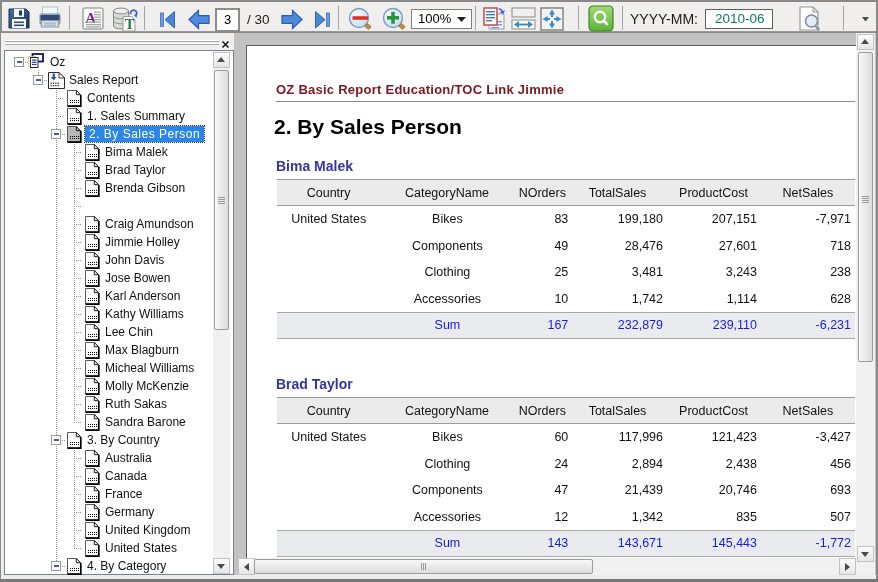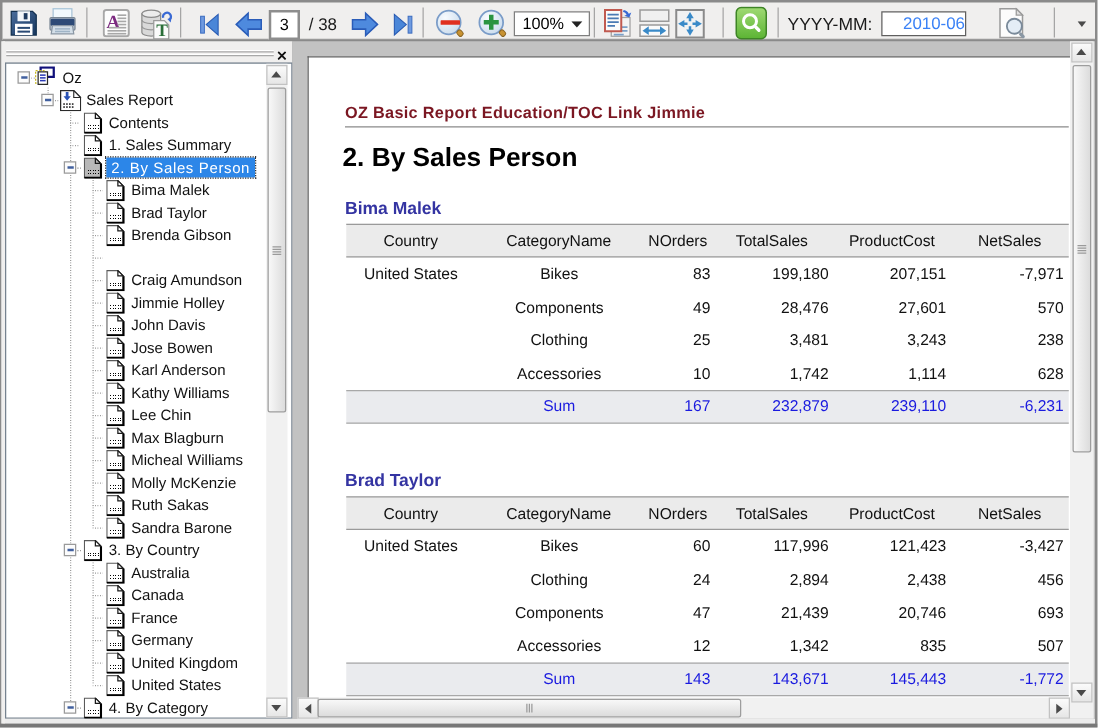--- a/index.html
+++ b/index.html
@@ -11,21 +11,21 @@
 #phead { left:2px; top:33px; width:232px; height:17px; background:#f0efee; }
 #treewrap { left:4px; top:50px; width:230px; height:525px; background:#fff; border:1px solid #76828f; }
 #content { left:234px; top:33px; width:642px; height:542px; background:#c2c2c2; }
 #botfill { left:2px; top:575px; width:874px; height:4px; background:#ececec; }
 #botline { left:0px; top:579px; width:878px; height:3px; background:#787878; }
 
 .sep { position:absolute; top:4px; width:1px; height:24px; background:#a5a5a5; }
 .tbtxt { position:absolute; font-size:14px; color:#1a1a1a; }
 #pagebox { left:213px; top:6px; width:25px; height:24px; background:#fff; border:2px solid #8d8d8d; text-align:center; font-size:13px; color:#000; line-height:20px; }
 #zoombox { left:409px; top:7px; width:61px; height:20px; background:#fff; border:1px solid #7f7f7f; font-size:13px; color:#000; line-height:18px; }
-#ymbox { left:703px; top:7px; width:68px; height:20px; background:#fff; border:1px solid #5f5f5f; text-align:right; font-size:13.5px; color:#3b82f6; line-height:18px; }
+#ymbox { left:703px; top:7px; width:68px; height:20px; background:#fff; border:1px solid #5f5f5f; text-align:left; font-size:13.5px; color:#0f766e; line-height:18px; }
 
 #tree { position:absolute; left:-5px; top:0; width:211px; height:523px; font-size:12px; color:#111; }
 .trow { position:absolute; height:18px; line-height:18px; white-space:nowrap; }
 .tlabel { position:absolute; top:0; height:16px; line-height:16px; padding:0 2px; }
 .sel { background:#2c86e8; color:#fff; outline:1px dotted #333; letter-spacing:0.5px; padding:0 4px !important; }
 .ebox { position:absolute; width:10px; height:10px; background:#fcfcfc; border:1px solid #9a9a9a; }
 .ebox:before { content:""; position:absolute; left:1.5px; top:3px; width:5px; height:2px; background:#41609f; }
 .vline { position:absolute; width:1px; background-image:linear-gradient(#909090 50%, transparent 50%); background-size:1px 2px; }
 .hline { position:absolute; height:1px; background-image:linear-gradient(90deg,#909090 50%, transparent 50%); background-size:2px 1px; }
 
@@ -109,21 +109,21 @@
       </g>
 </svg>
     <svg class="abs" style="left:156px;top:7px" width="20" height="20" viewBox="0 0 20 20">
 <rect x="2.5" y="4" width="3" height="13.5" fill="#6e9ae0" stroke="#3a6cc0" stroke-width="0.8"></rect>
 <path d="M16.5 2.5 L16.5 19 L7 10.7 Z" fill="#4a86d8" stroke="#2a5cb4" stroke-width="0.9"></path>
 </svg>
     <svg class="abs" style="left:185px;top:5px" width="24" height="24" viewBox="0 0 24 24">
 <path d="M2 12.5 L11.5 3.5 L11.5 8.7 L22 8.7 L22 16.3 L11.5 16.3 L11.5 21.5 Z" fill="#4e8ade" stroke="#2a5cb8" stroke-width="1.2"></path>
 </svg>
     <div id="pagebox" class="abs">3</div>
-    <div class="tbtxt" style="left:245px;top:10px;font-size:13.5px">/ 38</div>
+    <div class="tbtxt" style="left:245px;top:10px;font-size:13.5px">/ 30</div>
     <svg class="abs" style="left:278px;top:5px" width="24" height="24" viewBox="0 0 24 24">
 <path d="M22 12.5 L12.5 3.5 L12.5 8.7 L2 8.7 L2 16.3 L12.5 16.3 L12.5 21.5 Z" fill="#4e8ade" stroke="#2a5cb8" stroke-width="1.2"></path>
 </svg>
     <svg class="abs" style="left:310px;top:7px" width="20" height="20" viewBox="0 0 20 20">
 <path d="M3.5 2.5 L3.5 19 L13 10.7 Z" fill="#4a86d8" stroke="#2a5cb4" stroke-width="0.9"></path>
 <rect x="14.5" y="4" width="3" height="13.5" fill="#6e9ae0" stroke="#3a6cc0" stroke-width="0.8"></rect>
 </svg>
     <svg class="abs" style="left:346px;top:5px" width="26" height="25" viewBox="0 0 26 25">
 <defs>
         <radialGradient id="lens346" cx="0.35" cy="0.3" r="0.9">
@@ -893,21 +893,21 @@
       <div class="cell cc " style="left:81.69999999999999px;top:166px">United States</div>
       <div class="cell cc " style="left:200.39999999999998px;top:166px">Bikes</div>
       <div class="cell cr " style="left:321.29999999999995px;top:166px">83</div>
       <div class="cell cr " style="left:416px;top:166px">199,180</div>
       <div class="cell cr " style="left:510px;top:166px">207,151</div>
       <div class="cell cr " style="left:604px;top:166px">-7,971</div>
       <div class="cell cc " style="left:200.39999999999998px;top:192.5px">Components</div>
       <div class="cell cr " style="left:321.29999999999995px;top:192.5px">49</div>
       <div class="cell cr " style="left:416px;top:192.5px">28,476</div>
       <div class="cell cr " style="left:510px;top:192.5px">27,601</div>
-      <div class="cell cr " style="left:604px;top:192.5px">570</div>
+      <div class="cell cr " style="left:604px;top:192.5px">718</div>
       <div class="cell cc " style="left:200.39999999999998px;top:219px">Clothing</div>
       <div class="cell cr " style="left:321.29999999999995px;top:219px">25</div>
       <div class="cell cr " style="left:416px;top:219px">3,481</div>
       <div class="cell cr " style="left:510px;top:219px">3,243</div>
       <div class="cell cr " style="left:604px;top:219px">238</div>
       <div class="cell cc " style="left:200.39999999999998px;top:245.5px">Accessories</div>
       <div class="cell cr " style="left:321.29999999999995px;top:245.5px">10</div>
       <div class="cell cr " style="left:416px;top:245.5px">1,742</div>
       <div class="cell cr " style="left:510px;top:245.5px">1,114</div>
       <div class="cell cr " style="left:604px;top:245.5px">628</div>

